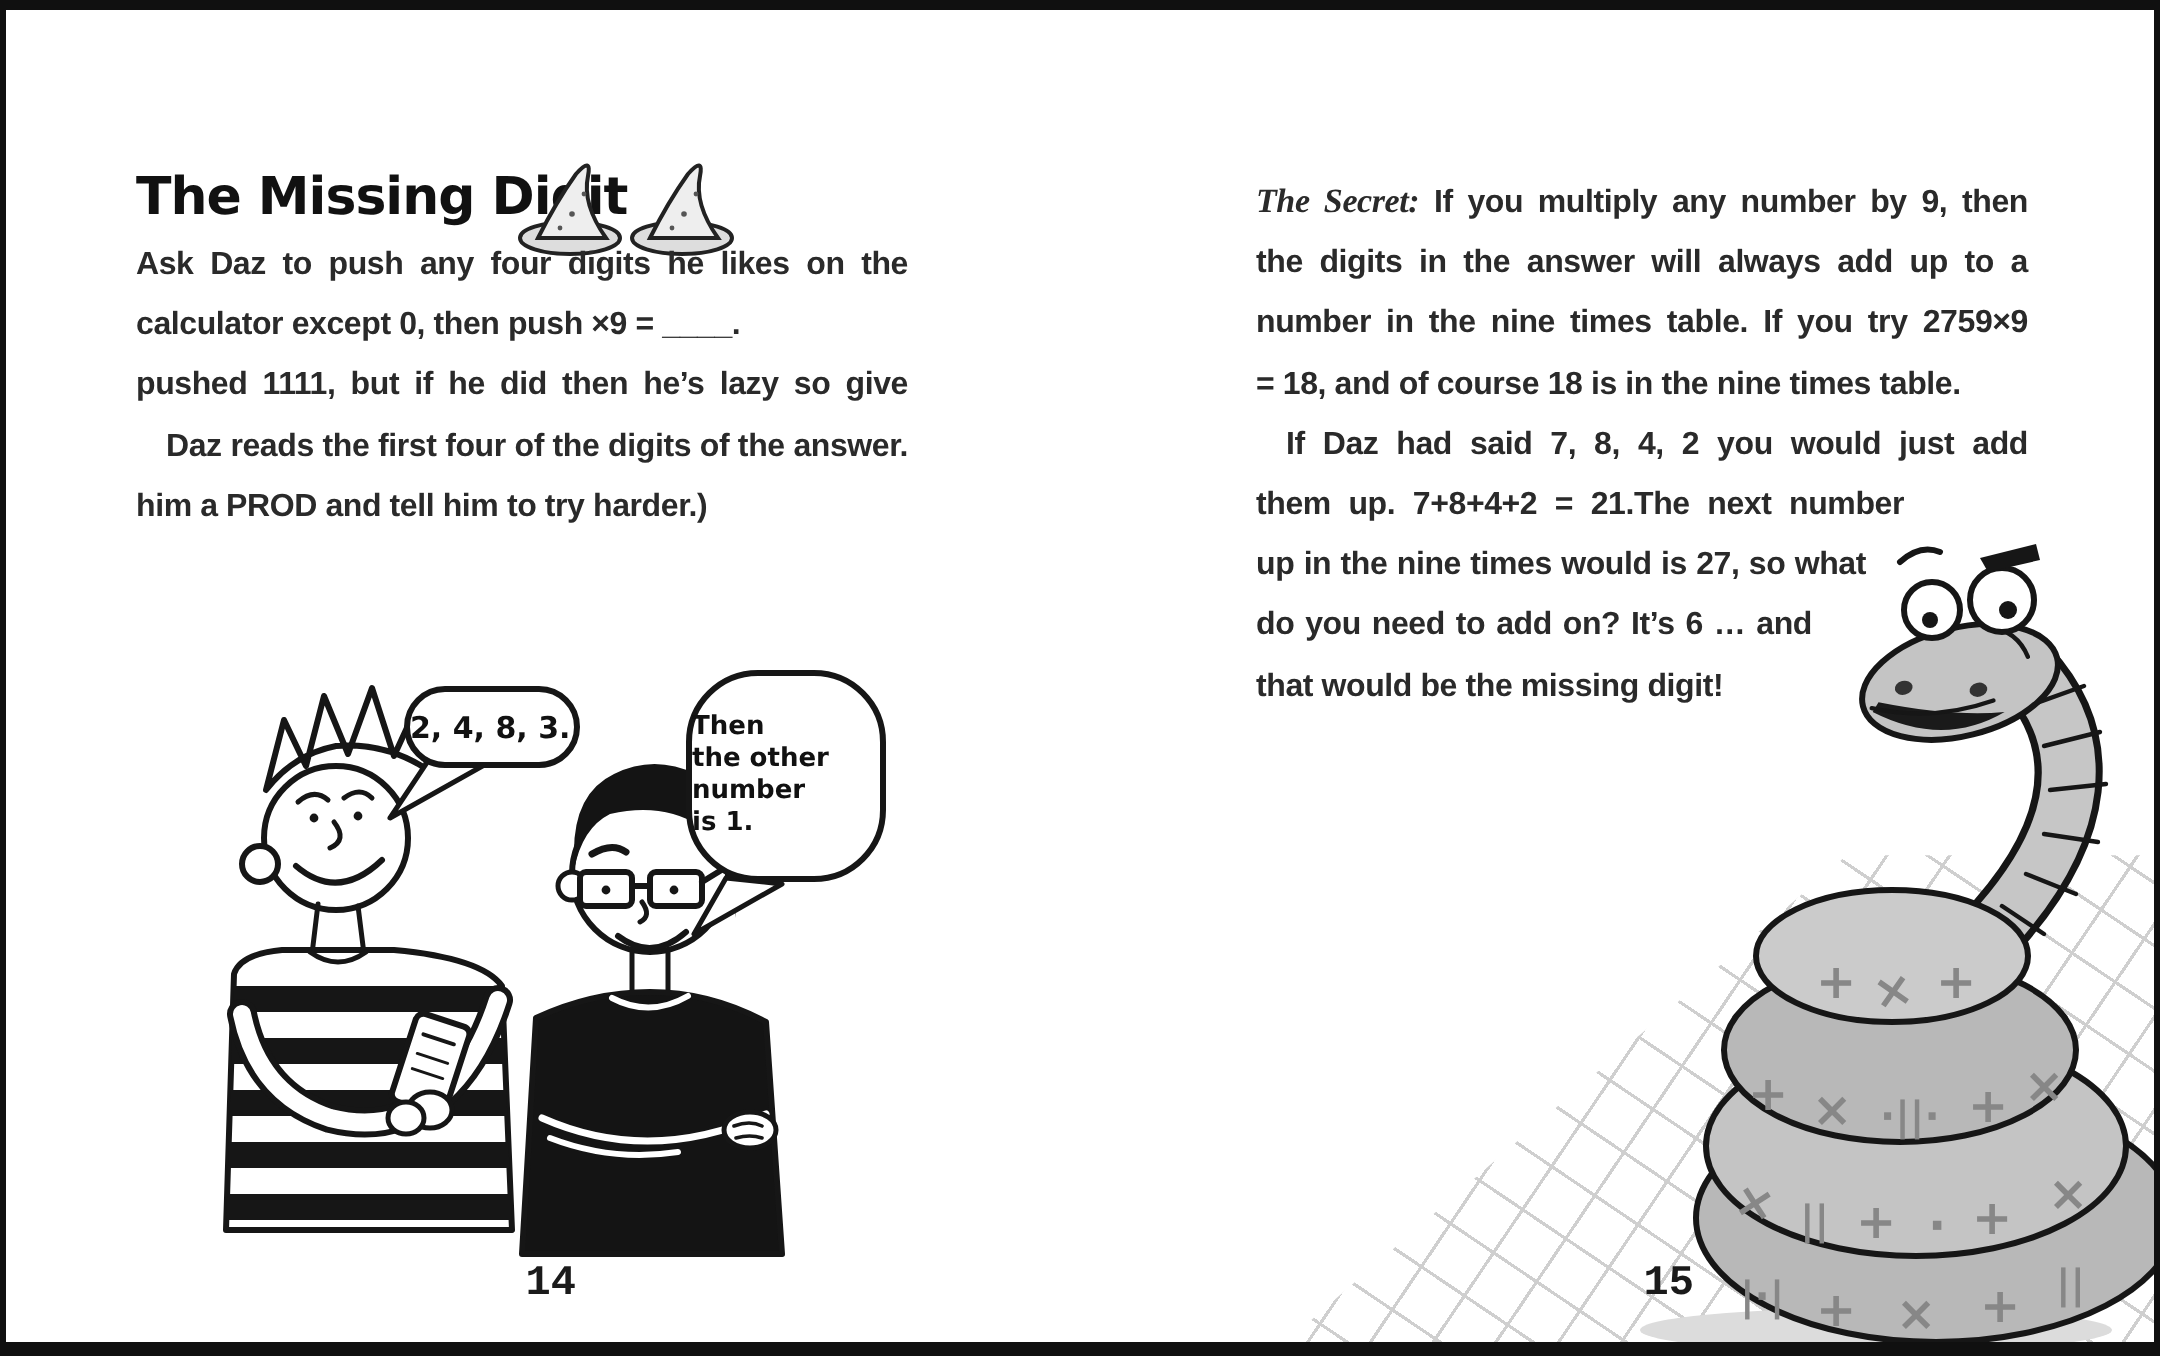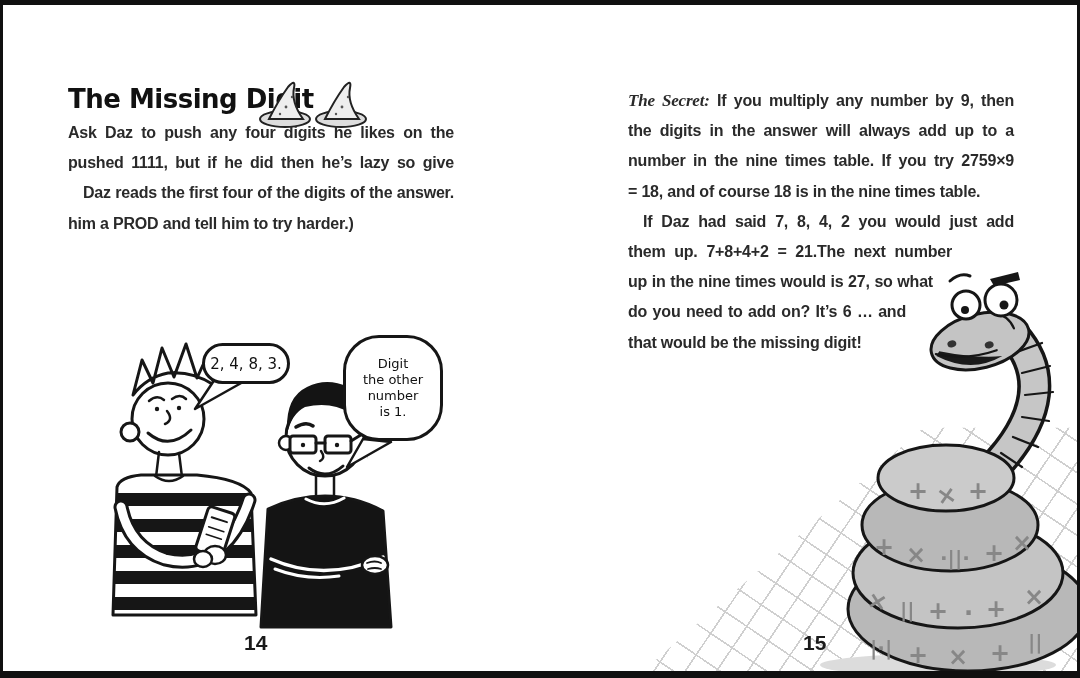--- a/index.html
+++ b/index.html
@@ -19,29 +19,29 @@
   .body{ width:386px; font-size:16px; font-weight:bold; line-height:30.2px;
          letter-spacing:-0.2px; color:#2a2a2a; }
   .body-left{ left:65px; top:113px; }
   .body-right{ left:625px; top:81px; }
   .ln{ text-align:justify; text-justify:inter-word; }
   .ln.j{ text-align-last:justify; }
   .ln.ind{ text-indent:15px; }
   .ln.w2{ width:324px; } .ln.w3{ width:305px; } .ln.w4{ width:278px; }
   .secret{ font-style:italic; font-family:"Liberation Serif", serif; font-size:17px;margin-top:13px; }
   .pagenum{
-    font-family:Liberation Sans, sans-serif; font-weight:bold; font-size:21px;
-    width:44px; text-align:left; top:626px; color:#1a1a1a; z-index:2;
+    font-family:Liberation Mono, monospace; font-weight:bold; font-size:21px;
+    width:44px; text-align:right; top:626px; color:#1a1a1a; z-index:2;
   }
   .pn14{ left:241px; } .pn15{ left:800px; }
   
   .bubble{
     box-sizing:border-box; background:#fff; border:3px solid #161616;
-    display:flex; align-items:center; justify-content:center; flex-direction:column;
-    font-family:"DejaVu Sans", sans-serif; font-weight:normal; color:#111; z-index:3;
+    display:flex; align-items:flex-start; justify-content:center; flex-direction:column;
+    font-family:"DejaVu Sans", sans-serif; font-weight:bold; color:#111; z-index:3;
   }
   .b1{ left:199px; top:338px; width:88px; height:41px; border-radius:21px; font-size:15px; }
   .b2{ left:340px; top:330px; width:100px; height:106px; border-radius:36px;
        font-size:13px; line-height:16px; text-align:center; }
   
   .hats{ left:255px; top:72px; }
   .boys{ left:60px; top:330px; z-index:1; }
   .snake{ left:805px; top:268px; z-index:1; overflow:visible; }
   .grid{
     left:537px; top:415px; width:540px; height:256px; z-index:0;
@@ -79,20 +79,21 @@
         <path d="M11,42 Q20,24 30,10 Q38,1 36,11 Q33,25 45,42 Z"></path>
         <circle cx="28" cy="30" r="1.4" fill="#555" stroke="none"></circle>
         <circle cx="22" cy="37" r="1.2" fill="#555" stroke="none"></circle>
         <circle cx="34" cy="20" r="1.2" fill="#555" stroke="none"></circle>
       </g>
     </g>
   </svg>
 
   <div class="abs body body-left">
     <div class="ln j">Ask Daz to push any four digits he likes on the</div>
+    <div class="ln">calculator except 0, then push ×9 = ____.</div>
     <div class="ln j">pushed 1111, but if he did then he’s lazy so give</div>
     <div class="ln j ind">Daz reads the first four of the digits of the answer.</div>
     <div class="ln">him a PROD and tell him to try harder.)</div>
   </div>
 
   <svg class="abs boys" width="425" height="315" viewBox="0 0 425 315">
     <g fill="none" stroke="#161616" stroke-width="3" stroke-linecap="round" stroke-linejoin="round">
 
       <g>
         <path d="M70,60 L79,25 L90,48 L99,13 L111,42 L123,9 L134,43 L145,19 L151,50 Q130,36 105,38 Q84,42 70,60 Z" fill="#fff"></path>
@@ -159,21 +160,21 @@
 
       <path d="M152,44 L132,74 L180,47 Z" fill="#fff" stroke-width="2.5"></path>
       <path d="M300,104 L284,132 L328,107 Z" fill="#fff" stroke-width="2.5"></path>
     </g>
   </svg>
 
   <div class="abs bubble b1">
     <span>2, 4, 8, 3.</span>
   </div>
   <div class="abs bubble b2">
-    <div>Digit</div>
+    <div>Then</div>
     <div>the other</div>
     <div>number</div>
     <div>is 1.</div>
   </div>
 
   <div class="abs pagenum pn14">14</div>
 
   <div class="abs body body-right">
     <div class="ln j"><span class="secret">The Secret:</span><span> If you multiply any number by 9, then</span></div>
     <div class="ln j">the digits in the answer will always add up to a</div>

